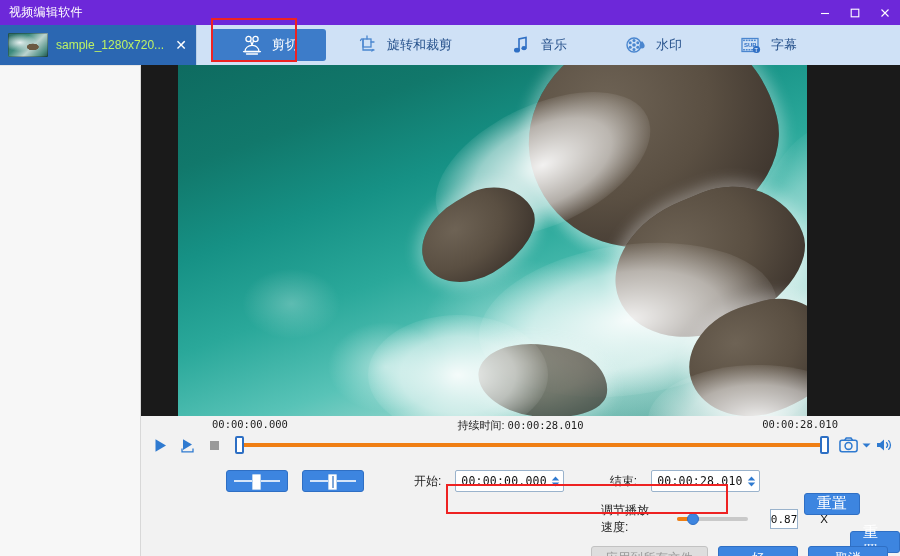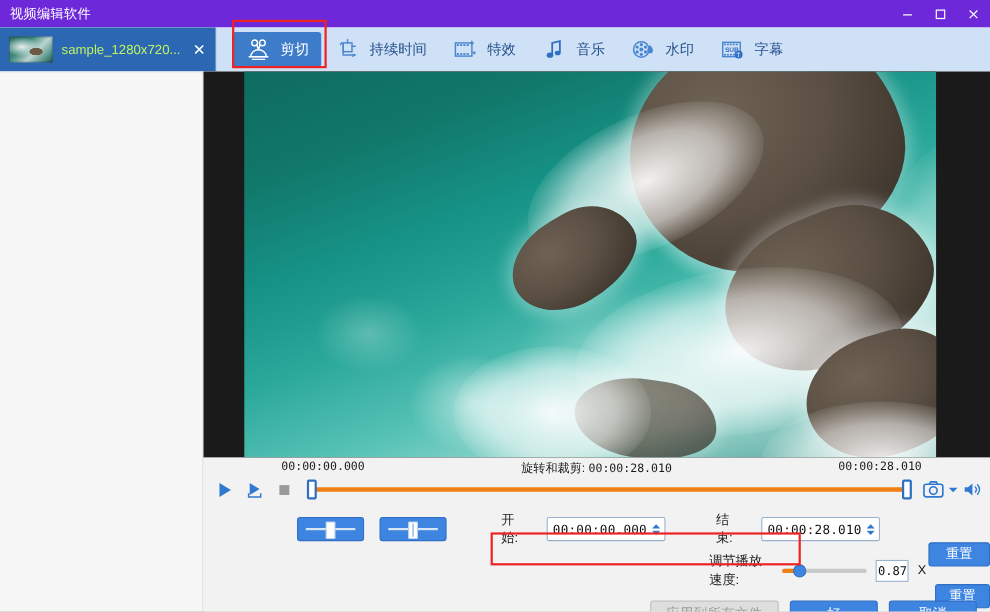--- a/index.html
+++ b/index.html
@@ -88,21 +88,21 @@
   .tabs {
     flex: 1 1 auto;
     display: flex; align-items: center;
     padding-left: 14px;
     gap: 0px;
   }
   .tab {
     display: flex; align-items: center;
     gap: 7px;
     height: 32px;
-    padding: 0 11px;
+    padding: 0 28px;
     border-radius: 3px;
     color: #27528c;
     font-size: 13px;
     white-space: nowrap;
     justify-content: space-between;
   }
   .tab.active {
     background: #3d7cc9;
     color: #ffffff;
   }
@@ -244,21 +244,21 @@
   .row {
     display: flex; align-items: center;
     height: 30px;
   }
   .row1 { padding-left: 85px; gap: 14px; margin-top: 6px; }
   .btn-blue {
     background: #3d85e0;
     border: 1px solid #2f6fc4;
     border-radius: 3px;
     color: #ffffff;
-    font-size: 12px;
+    font-size: 15px;
     height: 22px;
     min-width: 56px;
     display: flex; align-items: center; justify-content: center;
     padding: 0 12px;
     margin-top: 45px;
   }
   .mark-btn {
     width: 62px; height: 22px;
     background: #3d85e0;
     border: 1px solid #2f6fc4;
@@ -293,21 +293,21 @@
   .spin .val {
     font-family: "DejaVu Sans Mono", "Liberation Mono", monospace;
     font-size: 11.5px; color: #111; letter-spacing: .2px;
   }
   .spin .arrows { display: flex; flex-direction: column; gap: 1px; }
   .spin .arrows svg { display: block; }
 
   .row2 {
     margin-top: 8px;
     padding-left: 460px;
-    gap: 8px;
+    gap: 22px;
   }
   .slider {
     position: relative;
     width: 100px; height: 16px;
     display: flex; align-items: center;
   }
   .slider .rail {
     position: absolute; left: 0; right: 0; top: 50%;
     height: 4px; margin-top: -2px;
     background: #c9c9c9; border-radius: 2px;
@@ -417,45 +417,23 @@
         <span class="ico">
           <svg viewBox="0 0 26 24">
             <g stroke="#4a86cf" stroke-width="1.3" fill="none" stroke-linecap="round">
               <path d="M9 6v11h11"></path>
                 <path d="M13 3v3M17 9h3"></path>
               <rect x="9" y="6" width="8" height="8"></rect>
               <path d="M6.5 7.5a8 8 0 0 1 2.2-2.6M19 16.5a8 8 0 0 1-2.3 2.6" stroke-dasharray="2 2"></path>
             </g>
           </svg>
         </span>
-        <span>持续时间</span>
-      </div>
-
-      <div class="tab">
-        <span class="ico">
-          <svg viewBox="0 0 26 24">
-            <rect x="4" y="6" width="15" height="12" fill="none" stroke="#4a86cf" stroke-width="1.3"></rect>
-            <g fill="#4a86cf">
-              <rect x="5.2" y="7.2" width="2" height="1.6"></rect>
-                <rect x="8.2" y="7.2" width="2" height="1.6"></rect>
-              <rect x="11.2" y="7.2" width="2" height="1.6"></rect>
-                <rect x="14.2" y="7.2" width="2" height="1.6"></rect>
-              <rect x="5.2" y="15.3" width="2" height="1.6"></rect>
-                <rect x="8.2" y="15.3" width="2" height="1.6"></rect>
-              <rect x="11.2" y="15.3" width="2" height="1.6"></rect>
-                <rect x="14.2" y="15.3" width="2" height="1.6"></rect>
-            </g>
-            <g stroke="#4a86cf" stroke-width="1.2" stroke-linecap="round">
-              <path d="M19 4.5v3M17.5 6h3"></path>
-                <path d="M21 14v2M20 15h2"></path>
-            </g>
-          </svg>
-        </span>
-        <span>特效</span>
-      </div>
+        <span>旋转和裁剪</span>
+      </div>
+
 
       <div class="tab">
         <span class="ico">
           <svg viewBox="0 0 26 24">
             <path d="M11 17V6l7-1.6v10.2" fill="none" stroke="#2f6fc4" stroke-width="1.6" stroke-linecap="round"></path>
             <ellipse cx="9" cy="17.2" rx="3" ry="2.4" fill="#2f6fc4"></ellipse>
             <ellipse cx="16" cy="15.2" rx="2.6" ry="2.1" fill="#2f6fc4"></ellipse>
           </svg>
         </span>
         <span>音乐</span>
@@ -525,21 +503,21 @@
           <div class="rock rock-e"></div>
           <div class="foam foam-3"></div>
           <div class="foam foam-4"></div>
         </div>
       </div>
 
       <div class="timeline">
         <div class="tl-labels">
           <div class="tl-start-lbl">00:00:00.000</div>
           <div class="tl-dur-lbl">
-            <span>旋转和裁剪:</span>
+            <span>持续时间:</span>
             <span class="v">00:00:28.010</span>
           </div>
           <div class="tl-end-lbl">00:00:28.010</div>
         </div>
 
         <div class="tl-controls">
           <div class="tl-btn">
             <svg width="17" height="17" viewBox="0 0 17 17">
                 <path d="M3.5 2.2L14 8.5 3.5 14.8z" fill="#2f7ad0"></path>
               </svg>

